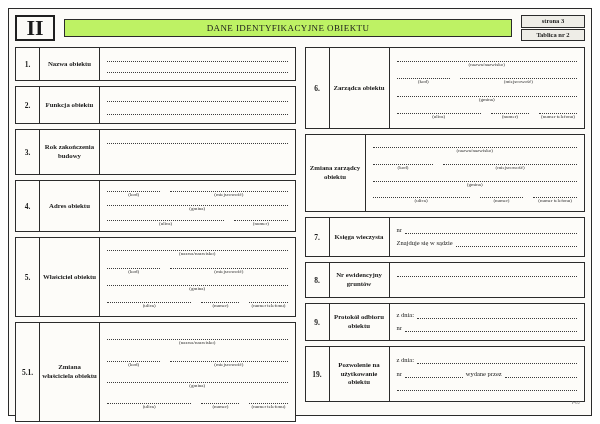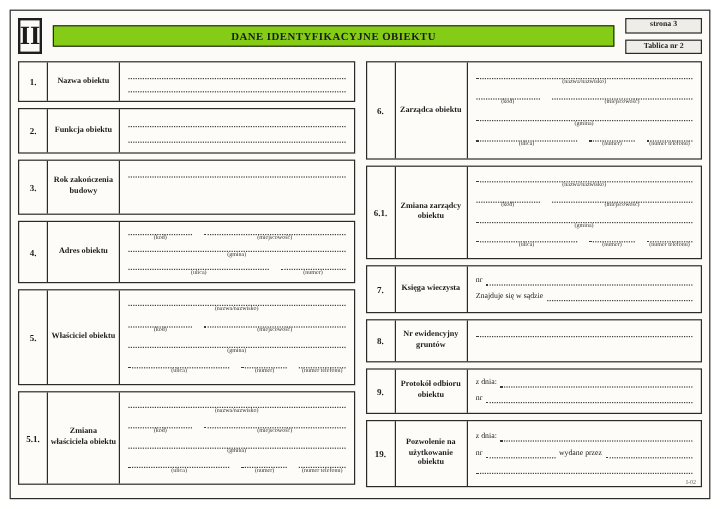--- a/index.html
+++ b/index.html
@@ -9,28 +9,28 @@
     font-family:"Liberation Serif","DejaVu Serif",serif;
   }
   .frame{
     position:absolute;left:8px;top:8px;width:584px;height:408px;
     border:1px solid #2b2b2b;background:#fcfbf8;
     padding:6px 6px 8px 6px;display:flex;flex-direction:column;
   }
   
   .header{display:flex;align-items:stretch;height:30px;margin-bottom:6px;gap:9px;}
   .roman{
-    width:20px;border:2px solid #1f1f1f;background:#fbfaf6;
+    width:40px;border:2px solid #1f1f1f;background:#fbfaf6;
     display:flex;align-items:center;justify-content:center;
     font-size:22px;font-weight:bold;line-height:1;
   }
   .titlewrap{flex:1;display:flex;align-items:center;}
   .title{
-    width:100%;border:1px solid #2b2b2b;background:#84cc16;
-    text-align:center;font-weight:bold;font-size:9px;letter-spacing:.4px;
+    width:100%;border:1px solid #2b2b2b;background:#bef264;
+    text-align:center;font-weight:normal;font-size:9px;letter-spacing:.4px;
     padding:3px 12px;
   }
   .hright{width:64px;display:flex;flex-direction:column;justify-content:space-between;}
   .hbox{
     border:1px solid #2b2b2b;background:#eeede7;text-align:center;
     font-weight:bold;font-size:6.5px;padding:2px 0;line-height:1;
   }
   
   .cols{flex:1;display:flex;gap:9px;}
   .col{width:50%;display:flex;flex-direction:column;gap:5px;}
@@ -168,21 +168,21 @@
               <div class="cap">(numer)</div>
             </div>
             <div class="fld f09">
               <div class="dl"></div>
               <div class="cap">(numer telefonu)</div>
             </div>
           </div>
         </div>
       </div>
 
-      <div class="sec" style="height:78px">
+      <div class="sec" style="height:100px">
         <div class="num">5.1.</div>
         <div class="lab">Zmiana właściciela obiektu</div>
         <div class="cnt">
           <div class="fld">
             <div class="dl"></div>
             <div class="cap">(nazwa/nazwisko)</div>
           </div>
           <div class="frow">
             <div class="fld f1">
               <div class="dl"></div>
@@ -251,21 +251,20 @@
             </div>
             <div class="fld f09">
               <div class="dl"></div>
               <div class="cap">(numer telefonu)</div>
             </div>
           </div>
         </div>
       </div>
 
       <div class="sec" style="height:78px">
-        <div class="num">6.1.</div>
         <div class="lab">Zmiana zarządcy obiektu</div>
         <div class="cnt">
           <div class="fld">
             <div class="dl"></div>
             <div class="cap">(nazwa/nazwisko)</div>
           </div>
           <div class="frow">
             <div class="fld f1">
               <div class="dl"></div>
               <div class="cap">(kod)</div>

